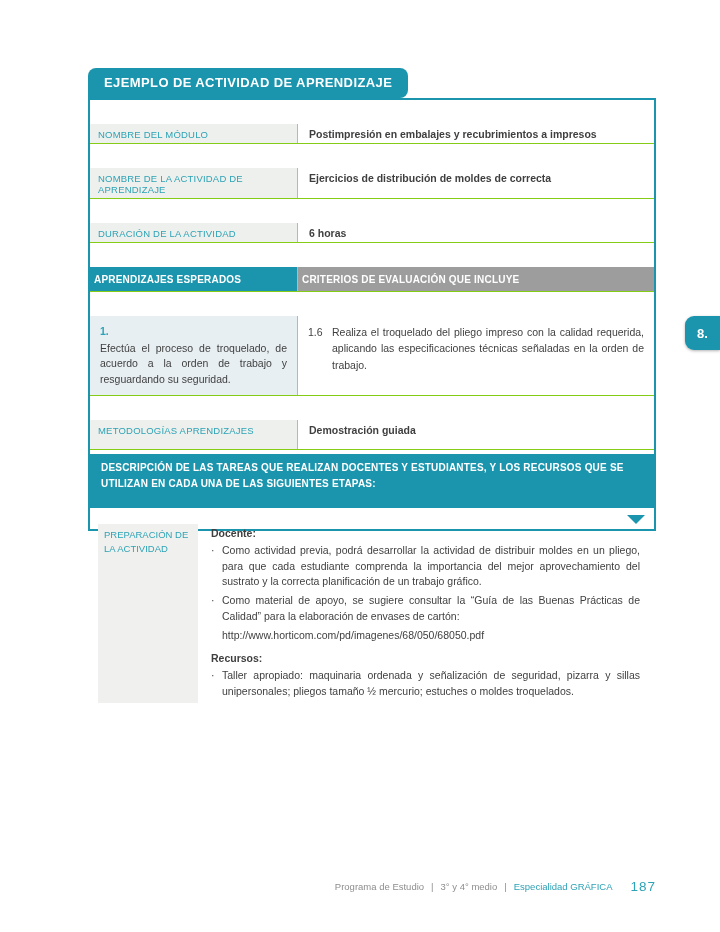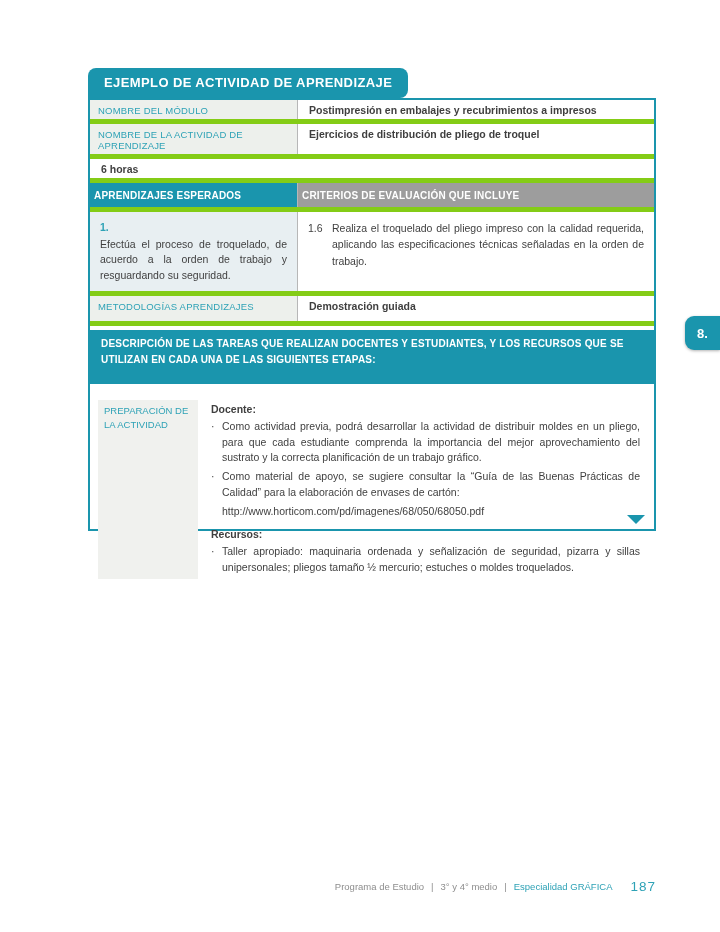--- a/index.html
+++ b/index.html
@@ -34,21 +34,21 @@
     z-index: 2;
   }
   .doc-table {
     position: relative;
     display: flex;
     flex-direction: column;
     height: 433px;
     border: 2px solid #1A95AD;
     background: #ffffff;
   }
-  .row { display: flex; border-bottom: 5px solid #84cc16; }
+  .row { display: flex; border-bottom: 1px solid #84cc16; margin-top: 24px; }
   .cell-label {
     width: 208px;
     flex: none;
     background: #EDF0EC;
     color: #2EA2B6;
     font-size: 9.5px;
     letter-spacing: 0.2px;
     padding: 5px 8px 3px;
     border-right: 1px solid #B7B7B7;
   }
@@ -185,24 +185,25 @@
 
     <div class="doc-table">
 
       <div class="row">
         <div class="cell-label">NOMBRE DEL MÓDULO</div>
         <div class="cell-value">Postimpresión en embalajes y recubrimientos a impresos</div>
       </div>
 
       <div class="row">
         <div class="cell-label">NOMBRE DE LA ACTIVIDAD DE APRENDIZAJE</div>
-        <div class="cell-value">Ejercicios de distribución de pliego de troquel</div>
+        <div class="cell-value">Ejercicios de distribución de moldes de correcta</div>
       </div>
 
       <div class="row">
+        <div class="cell-label">DURACIÓN DE LA ACTIVIDAD</div>
         <div class="cell-value">6 horas</div>
       </div>
 
       <div class="row header-row">
         <div class="hdr hdr-left">APRENDIZAJES ESPERADOS</div>
         <div class="hdr hdr-right">CRITERIOS DE EVALUACIÓN QUE INCLUYE</div>
       </div>
 
       <div class="row content-row">
         <div class="cell-left">

